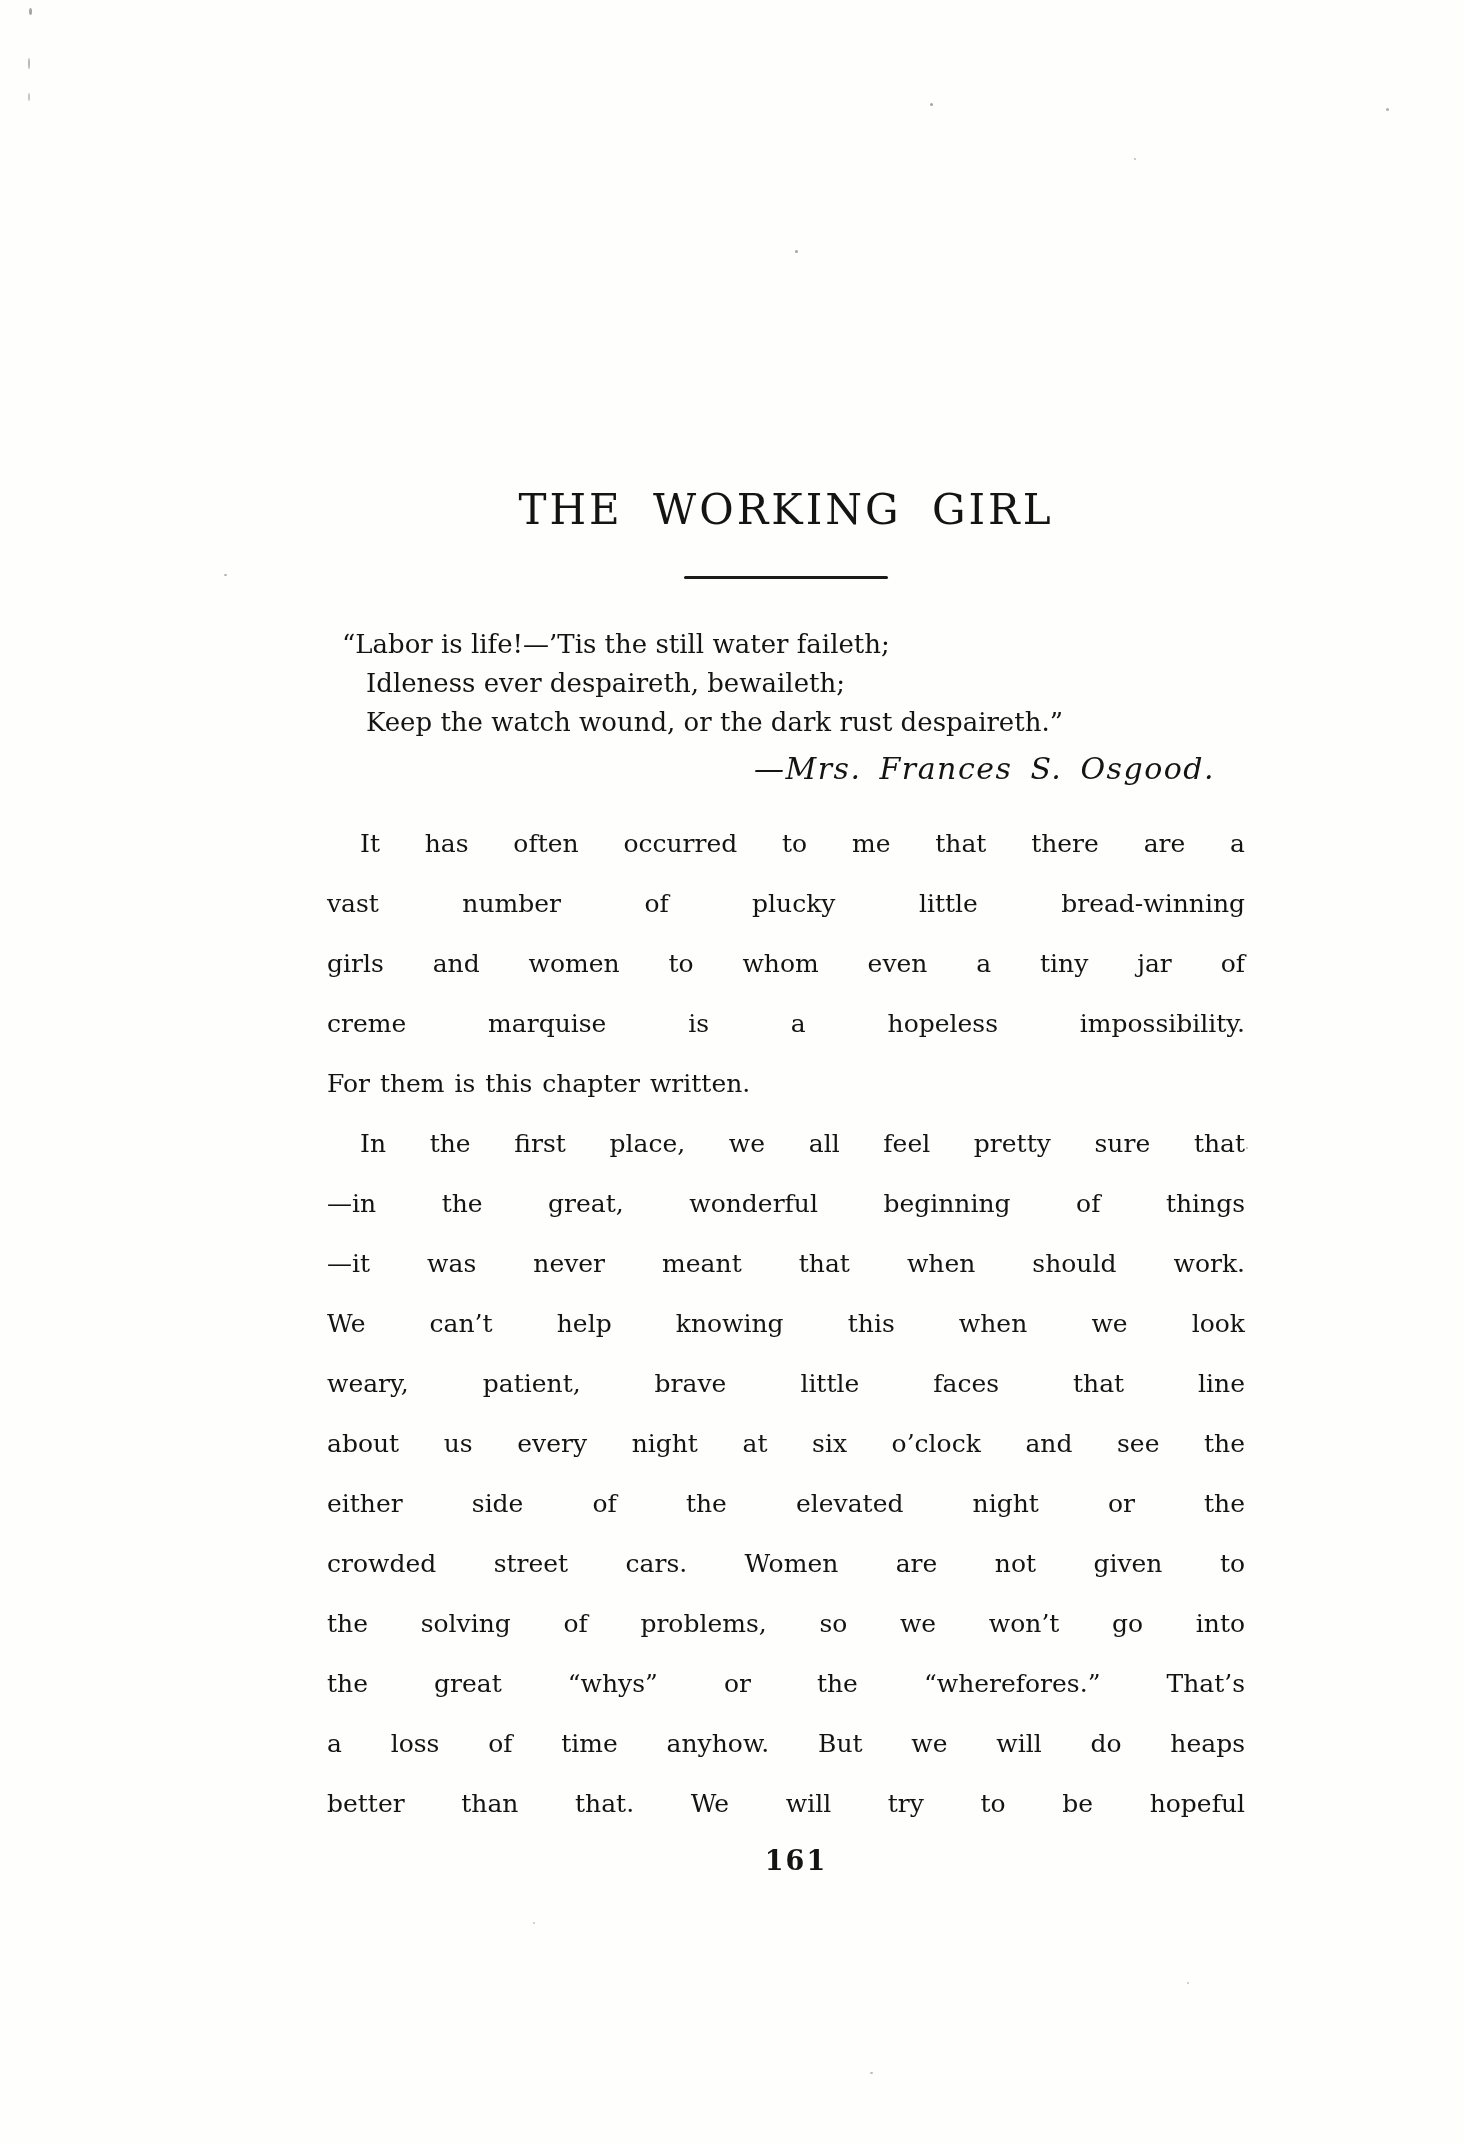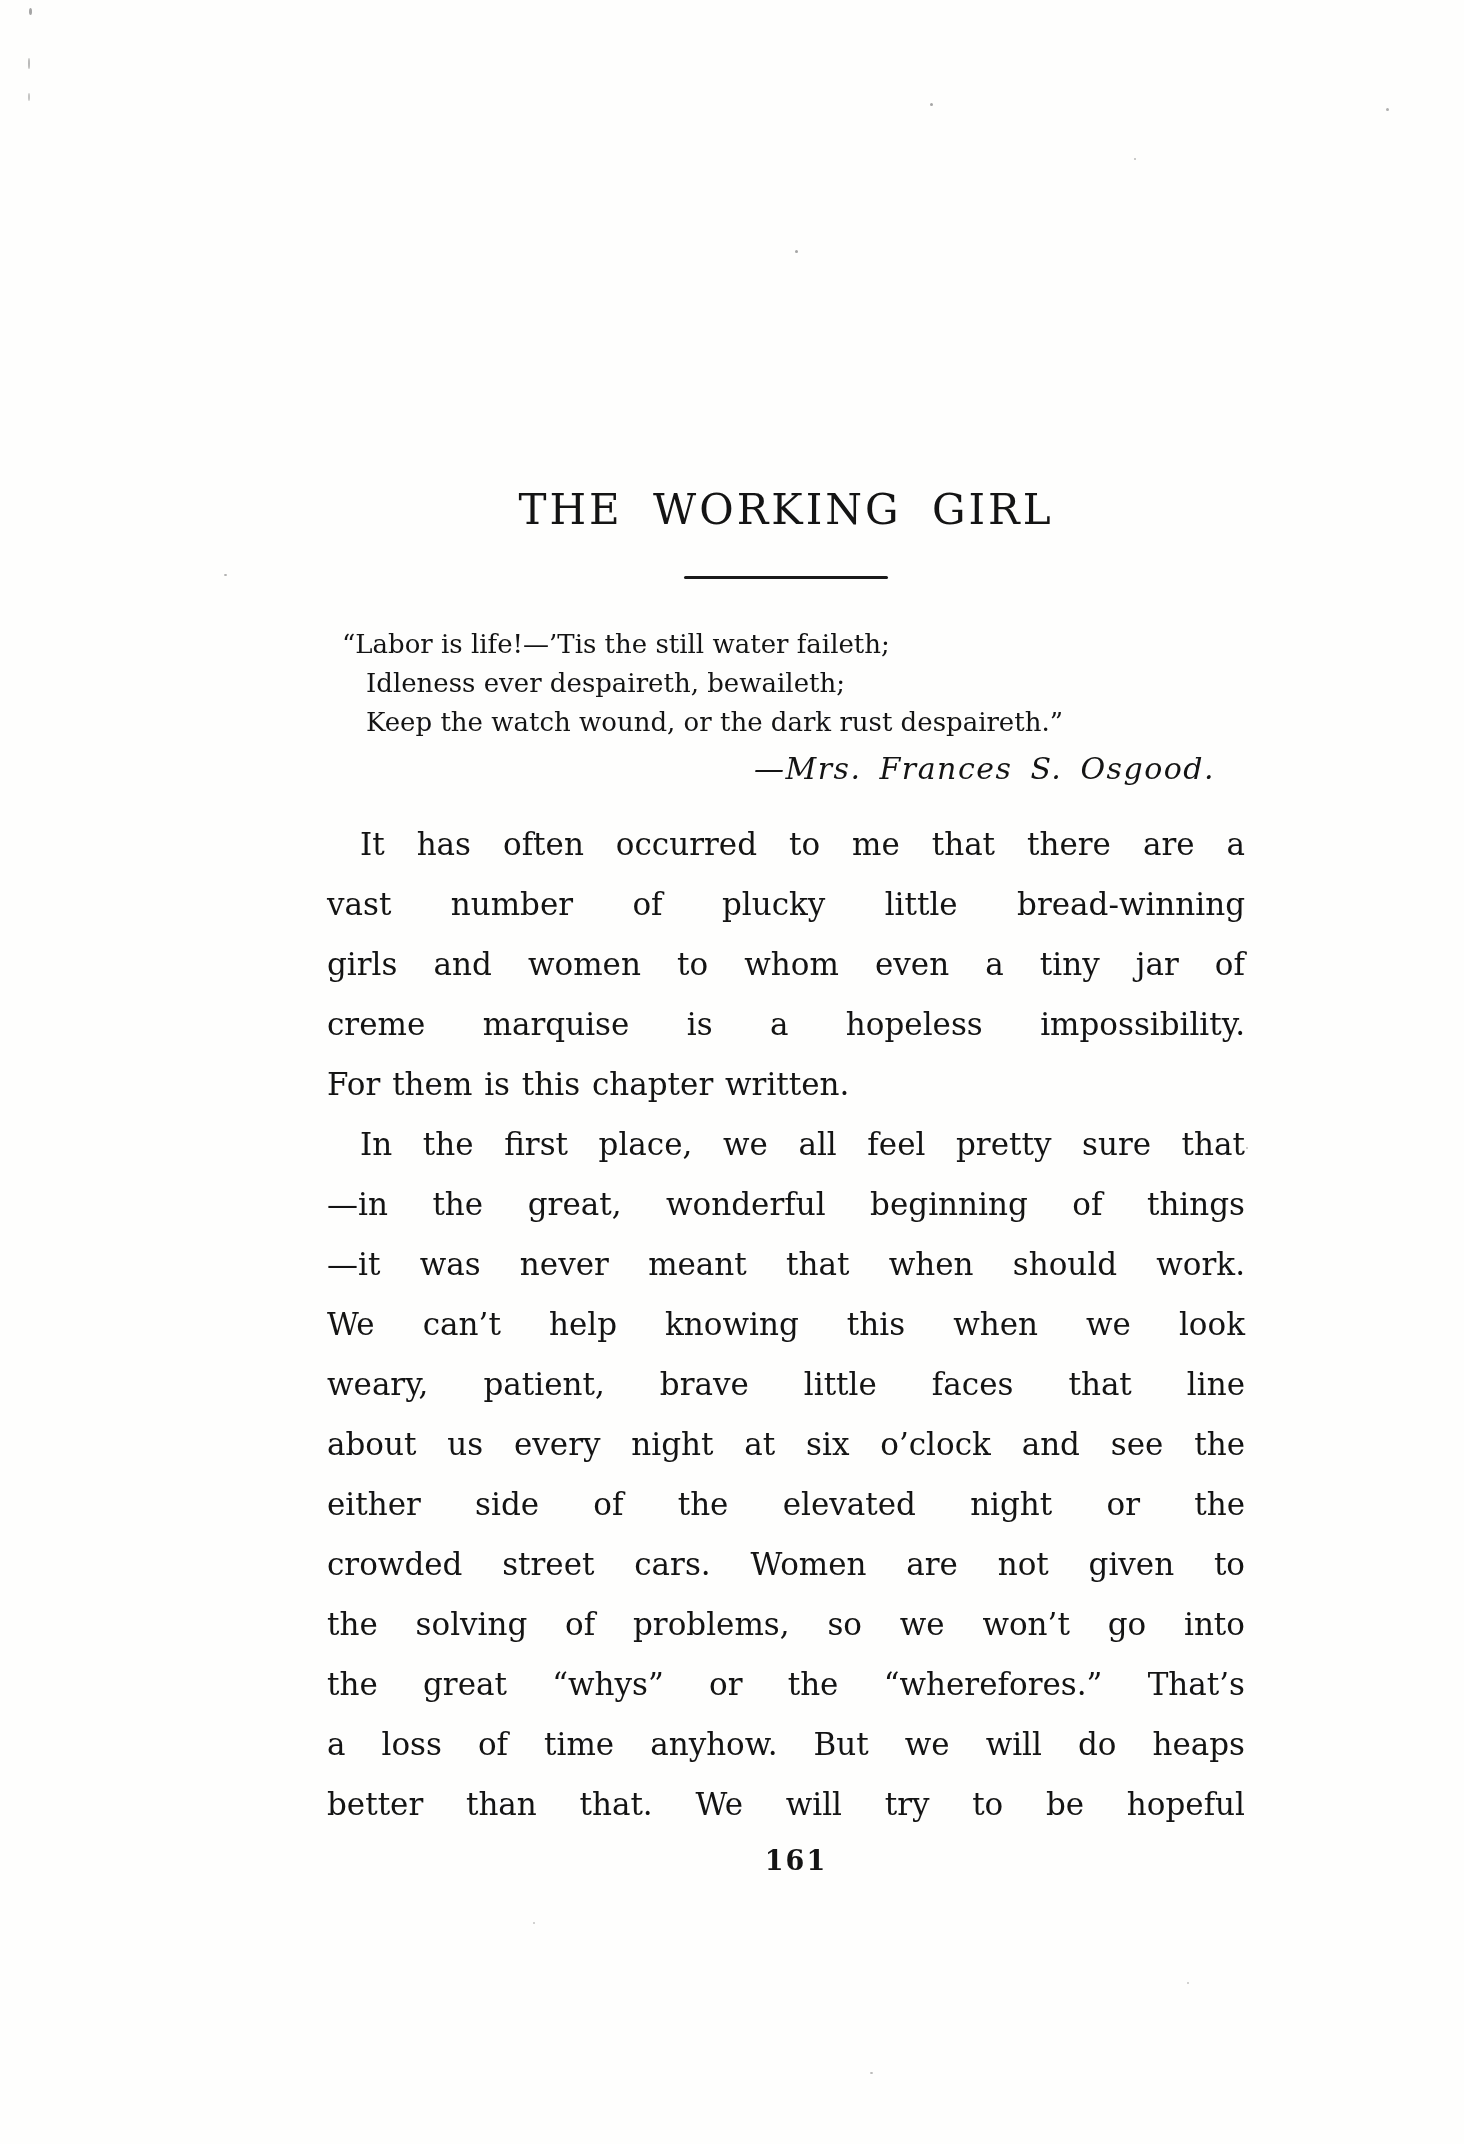--- a/index.html
+++ b/index.html
@@ -63,21 +63,21 @@
     font-size: 30px;
     line-height: 40px;
     letter-spacing: 1.5px;
     word-spacing: 7px;
   }
   .body-block {
     position: absolute;
     top: 798px;
     left: 0;
     width: 918px;
-    font-size: 31px;
+    font-size: 25px;
   }
   .body-line {
     line-height: 60px;
     text-align: justify;
     text-align-last: justify;
     word-spacing: 2px;
   }
   .body-line.para-end {
     text-align-last: left;
   }

